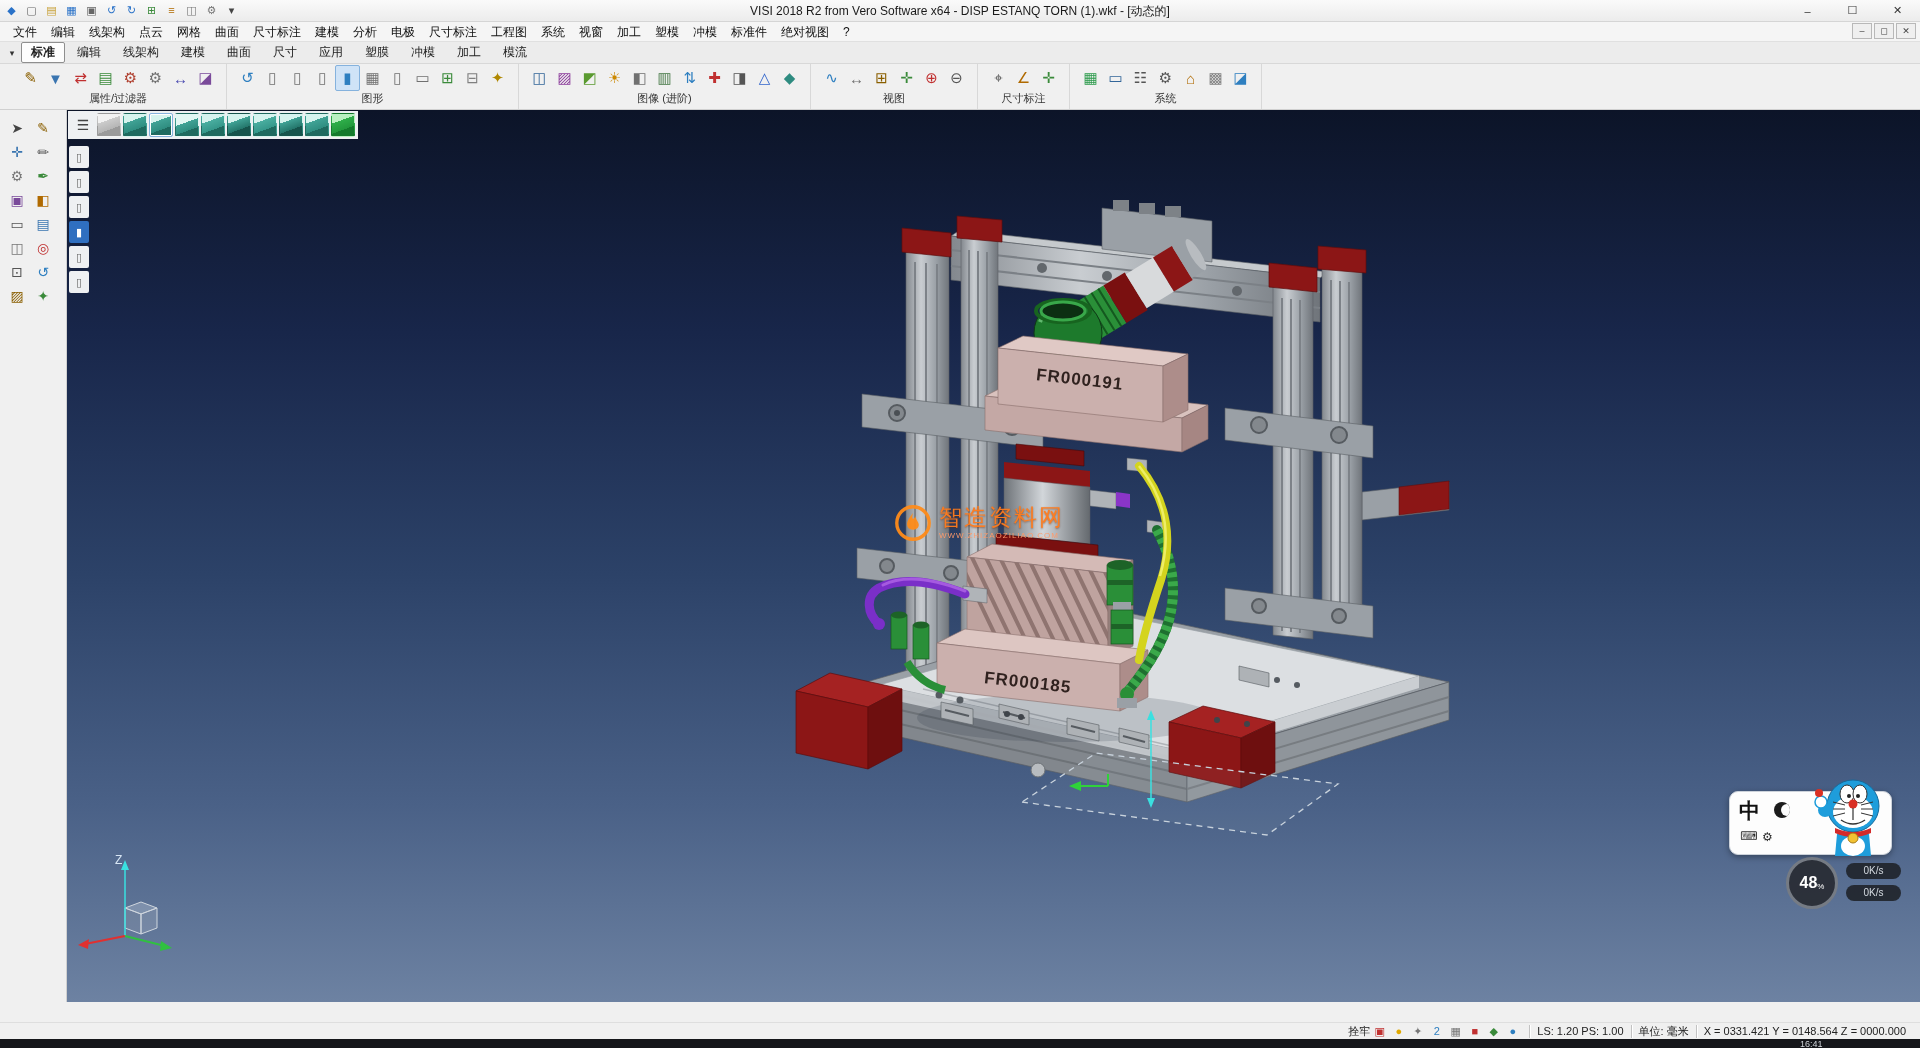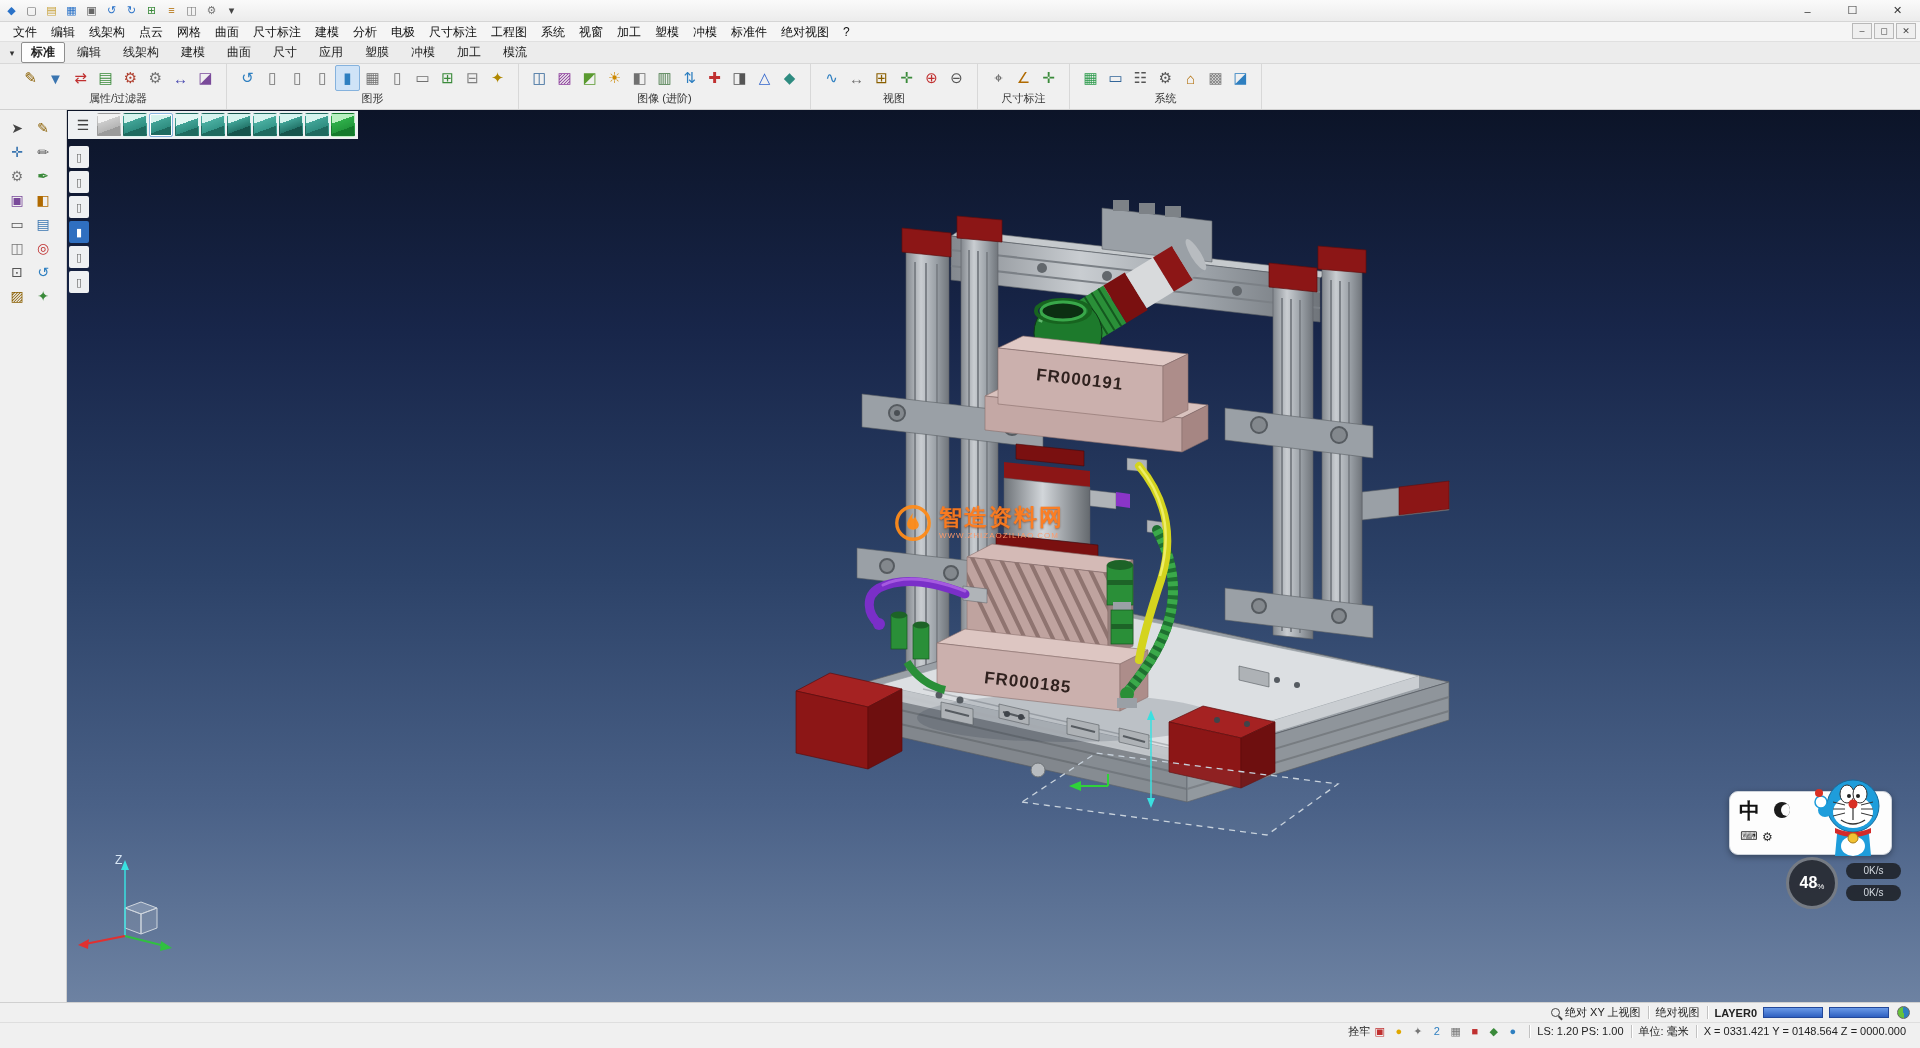--- a/index.html
+++ b/index.html
@@ -65,21 +65,21 @@
   .side-strip { position:absolute; left:2px; top:36px; display:flex; flex-direction:column; gap:3px; z-index:4; }
   .strip-icon { width:20px; height:22px; background:#eef0f2; display:flex; align-items:center;
     justify-content:center; font-size:11px; border-radius:2px; }
   .strip-icon.active { background:#2f6fc0; }
   .model-svg { position:absolute; left:0; top:0; z-index:1; }
   .triad-svg { position:absolute; left:8px; top:738px; z-index:2; }
 
   .watermark { position:absolute; left:827px; top:394px; display:flex; gap:7px; z-index:3;
     opacity:0.95; pointer-events:none; align-items:flex-start; }
   .wm-texts { display:flex; flex-direction:column; }
-  .wm-title { font-size:23px; font-weight:bold; color:#ff7b1c; text-shadow:0 1px 2px rgba(110,40,0,.55);
+  .wm-title { font-size:23px; font-weight:normal; color:#ff7b1c; text-shadow:0 1px 2px rgba(110,40,0,.55);
     letter-spacing:2px; line-height:26px; }
   .wm-sub { font-size:8px; color:#ff9a6a; letter-spacing:1px; margin-top:1px; }
 
   
   .ime-widget { position:absolute; left:1729px; top:791px; width:163px; height:64px;
     background:#fdfdfd; border:1px solid #ccd2da; border-radius:9px; z-index:9;
     box-shadow:0 2px 6px rgba(0,0,0,.35); }
   .ime-mode { position:absolute; left:9px; top:5px; font-size:21px; font-weight:bold; color:#111; }
   .moon-icon { position:absolute; left:44px; top:10px; width:16px; height:16px; border-radius:50%;
     background:#1c1c1c; overflow:hidden; }
@@ -161,20 +161,21 @@
         <span class="qat-icon">
           <span style="color: rgb(119, 119, 119);">◫</span>
         </span>
         <span class="qat-icon">
           <span style="color: rgb(119, 119, 119);">⚙</span>
         </span>
         <span class="qat-icon">
           <span style="color: rgb(68, 68, 68);">▾</span>
         </span>
       </div>
+    <div class="title-text">VISI 2018 R2 from Vero Software x64 - DISP ESTANQ TORN (1).wkf - [动态的]</div>
     <div class="win-controls">
       <div class="win-btn">–</div>
       <div class="win-btn">☐</div>
       <div class="win-btn close">✕</div>
     </div>
   </div>
 
   <div class="menubar">
       <div class="menu-item">文件</div>
       <div class="menu-item">编辑</div>
@@ -741,32 +742,20 @@
     </svg>
   </div>
 
   <div class="net-badge">
     <span class="pct">48</span>
     <span class="pctu">%</span>
   </div>
   <div class="pill p1">0K/s</div>
   <div class="pill p2">0K/s</div>
 
-  <div class="sbar sbar1">
-    <div class="spacer"></div>
-    <span class="mag-icon"></span>
-    <span>绝对 XY 上视图</span>
-    <span class="sep"></span>
-    <span>绝对视图</span>
-    <span class="sep"></span>
-    <span class="layer-name">LAYER0</span>
-    <span class="swatch"></span>
-    <span class="swatch"></span>
-    <span class="view-mode-dot"></span>
-  </div>
 
   <div class="sbar sbar2">
     <div class="spacer"></div>
     <span>拴牢</span>
     <span style="display:flex">
         <span class="s2-icon">
           <span style="color: rgb(192, 48, 48);">▣</span>
         </span>
         <span class="s2-icon">
           <span style="color: rgb(224, 168, 0);">●</span>
@@ -791,14 +780,17 @@
         </span>
       </span>
     <span class="sep"></span>
     <span>LS: 1.20 PS: 1.00</span>
     <span class="sep"></span>
     <span>单位: 毫米</span>
     <span class="sep"></span>
     <span class="coords">X = 0331.421 Y = 0148.564 Z = 0000.000</span>
   </div>
 
+  <div class="taskbar">
+    <span class="clock">16:41</span>
+  </div>
 
 </div>
 
 </body></html>

